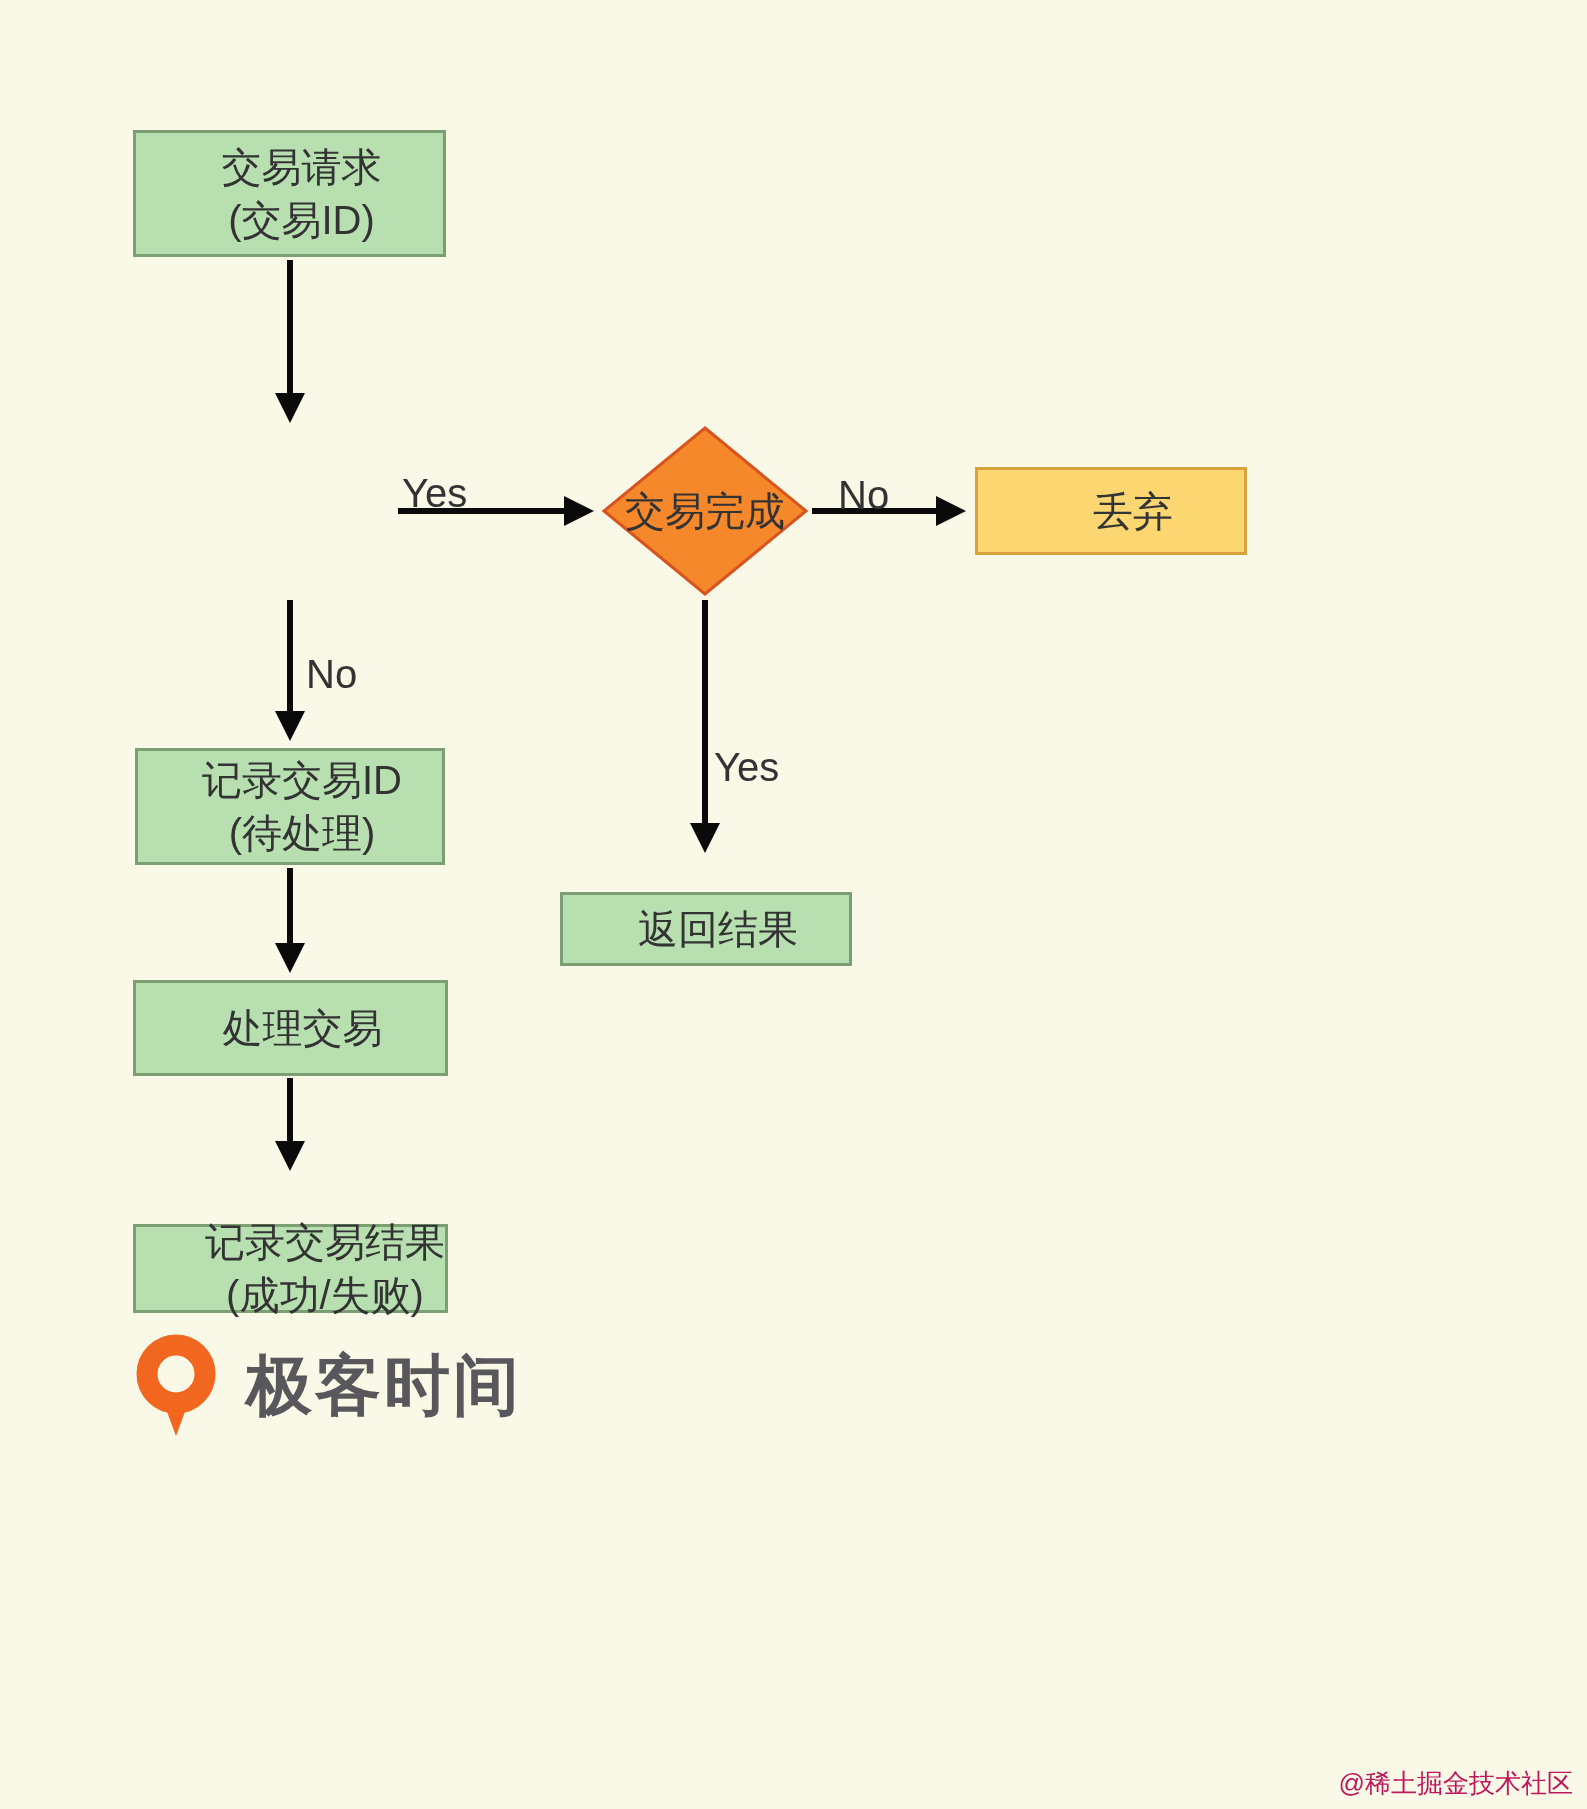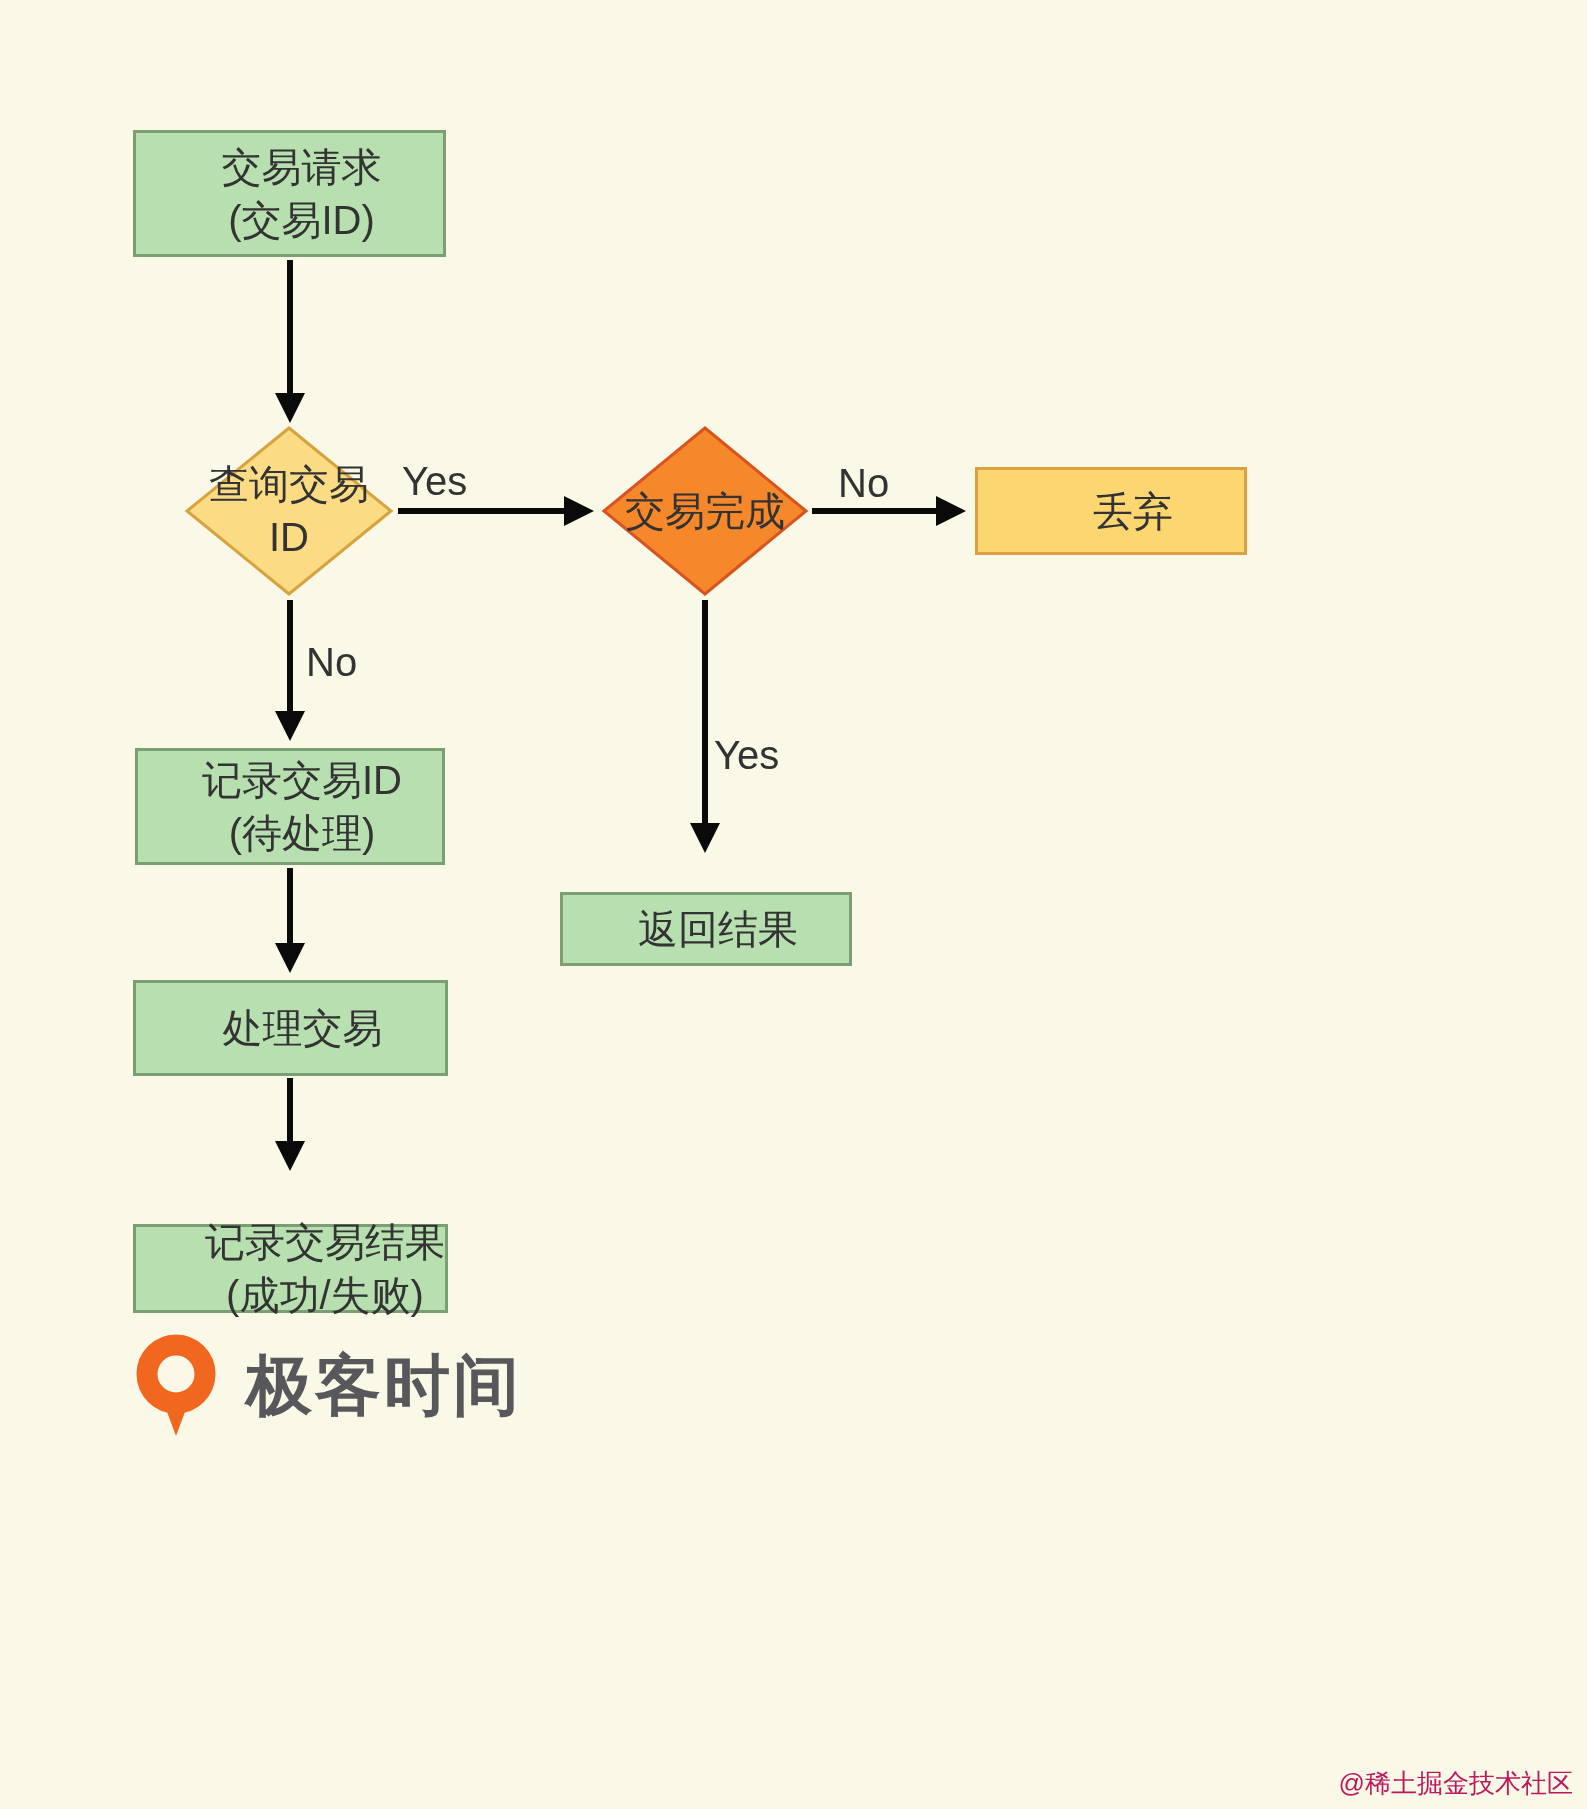--- a/index.html
+++ b/index.html
@@ -37,20 +37,21 @@
   .diamond { background: transparent; }
   .diamond > svg { position: absolute; inset: 0; width: 100%; height: 100%; }
   .diamond .lbl { position: relative; z-index: 1; }
   .amber  polygon { fill: var(--amber-fill);  stroke: var(--amber-border);  stroke-width: 3; }
   .orange polygon { fill: var(--orange-fill); stroke: var(--orange-border); stroke-width: 3; }
 
   .edge-label {
     position: absolute;
     font-size: 40px;
     color: var(--text, #222);
+    margin-top: 12px;
   }
 
   .logo { position: absolute; left: 126px; top: 1330px; display: flex; align-items: center; gap: 20px; }
   .logo-icon-ring { fill: none; stroke: var(--brand-orange, #f2671f); stroke-width: 21; }
   .logo-icon-tail { fill: var(--brand-orange, #f2671f); }
   .logo-text {
     font-size: 66px;
     font-weight: bold;
     color: #58585c;
     letter-spacing: 3px;
@@ -87,27 +88,20 @@
   <div class="edge-label" style="left:402px; top:459px;">Yes</div>
   <div class="edge-label" style="left:838px; top:461px;">No</div>
   <div class="edge-label" style="left:714px; top:733px;">Yes</div>
   <div class="edge-label" style="left:306px; top:640px;">No</div>
 
   <div class="node rect green" style="left:133px; top:130px; width:313px; height:127px;">
     <span>交易请求
 (交易ID)</span>
   </div>
 
-  <div class="node diamond" style="left:184px; top:425px; width:210px; height:172px;">
-    <svg class="amber" viewBox="0 0 210 172" preserveAspectRatio="none">
-      <polygon points="105,3 207,86 105,169 3,86"></polygon>
-    </svg>
-    <span class="lbl">查询交易
-ID</span>
-  </div>
 
   <div class="node diamond" style="left:601px; top:425px; width:208px; height:172px;">
     <svg class="orange" viewBox="0 0 208 172" preserveAspectRatio="none">
       <polygon points="104,3 205,86 104,169 3,86"></polygon>
     </svg>
     <span class="lbl">交易完成</span>
   </div>
 
   <div class="node rect yellow" style="left:975px; top:467px; width:272px; height:88px;padding-left:44px;">
     <span>丢弃</span>

